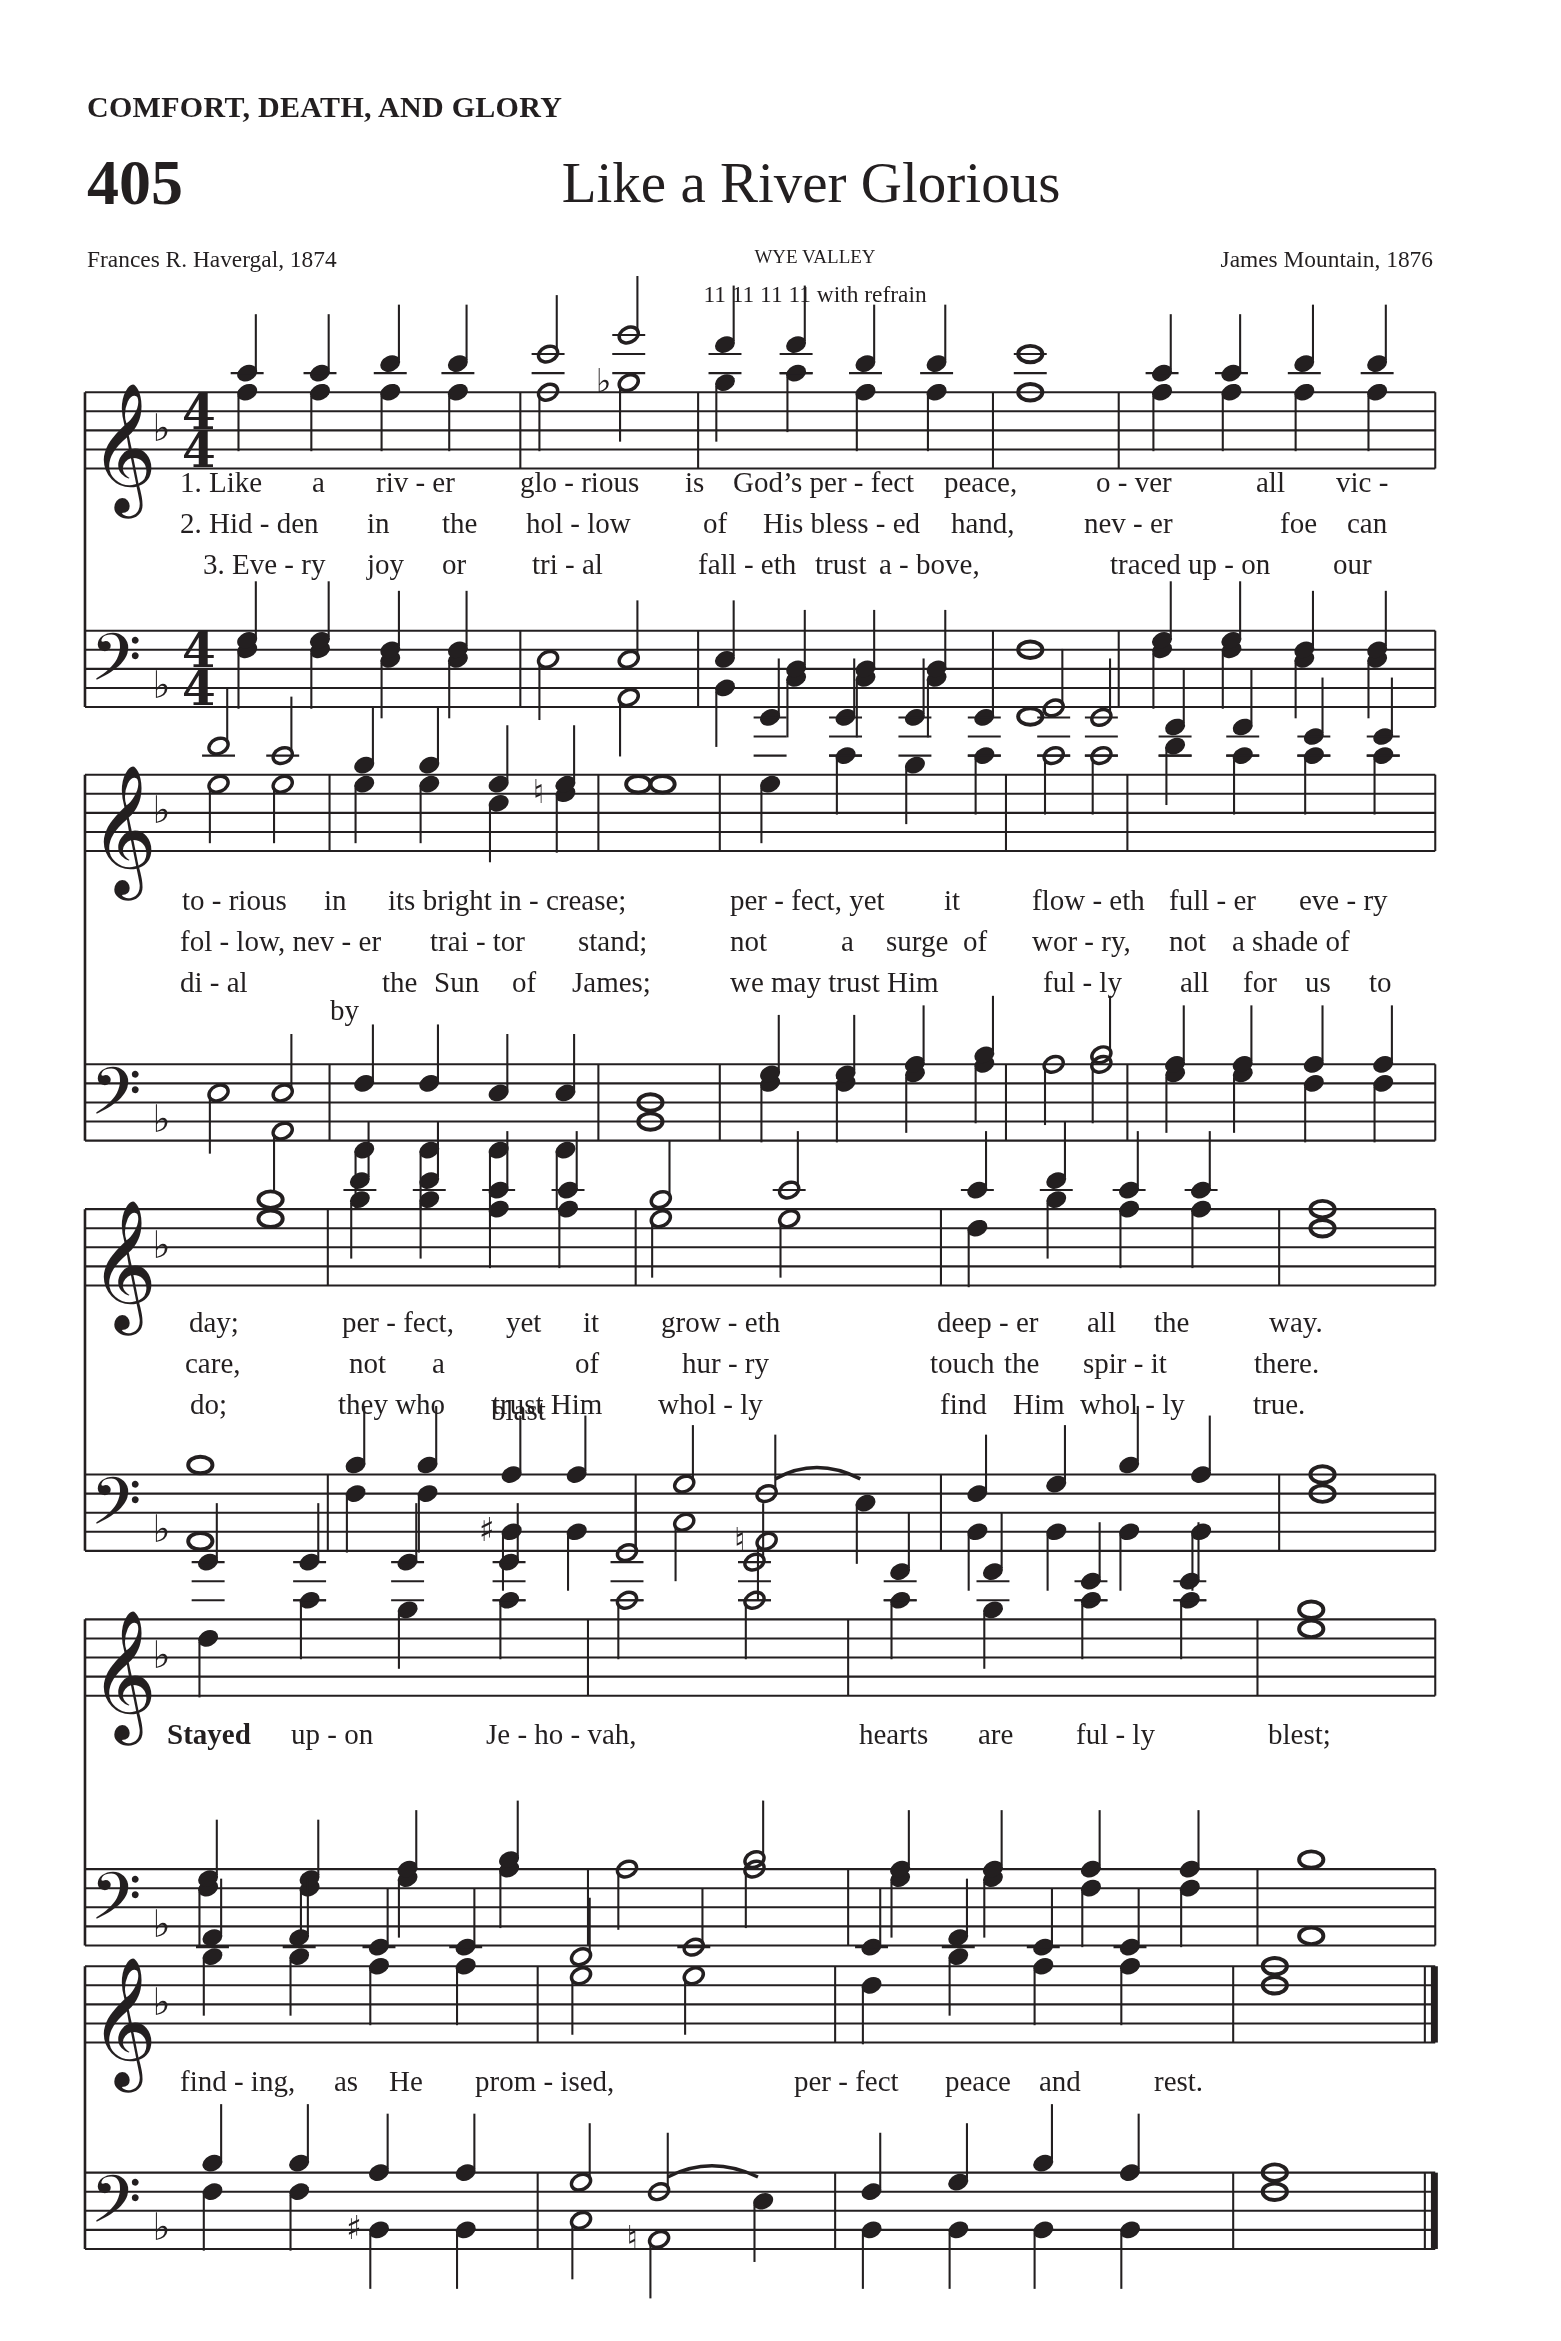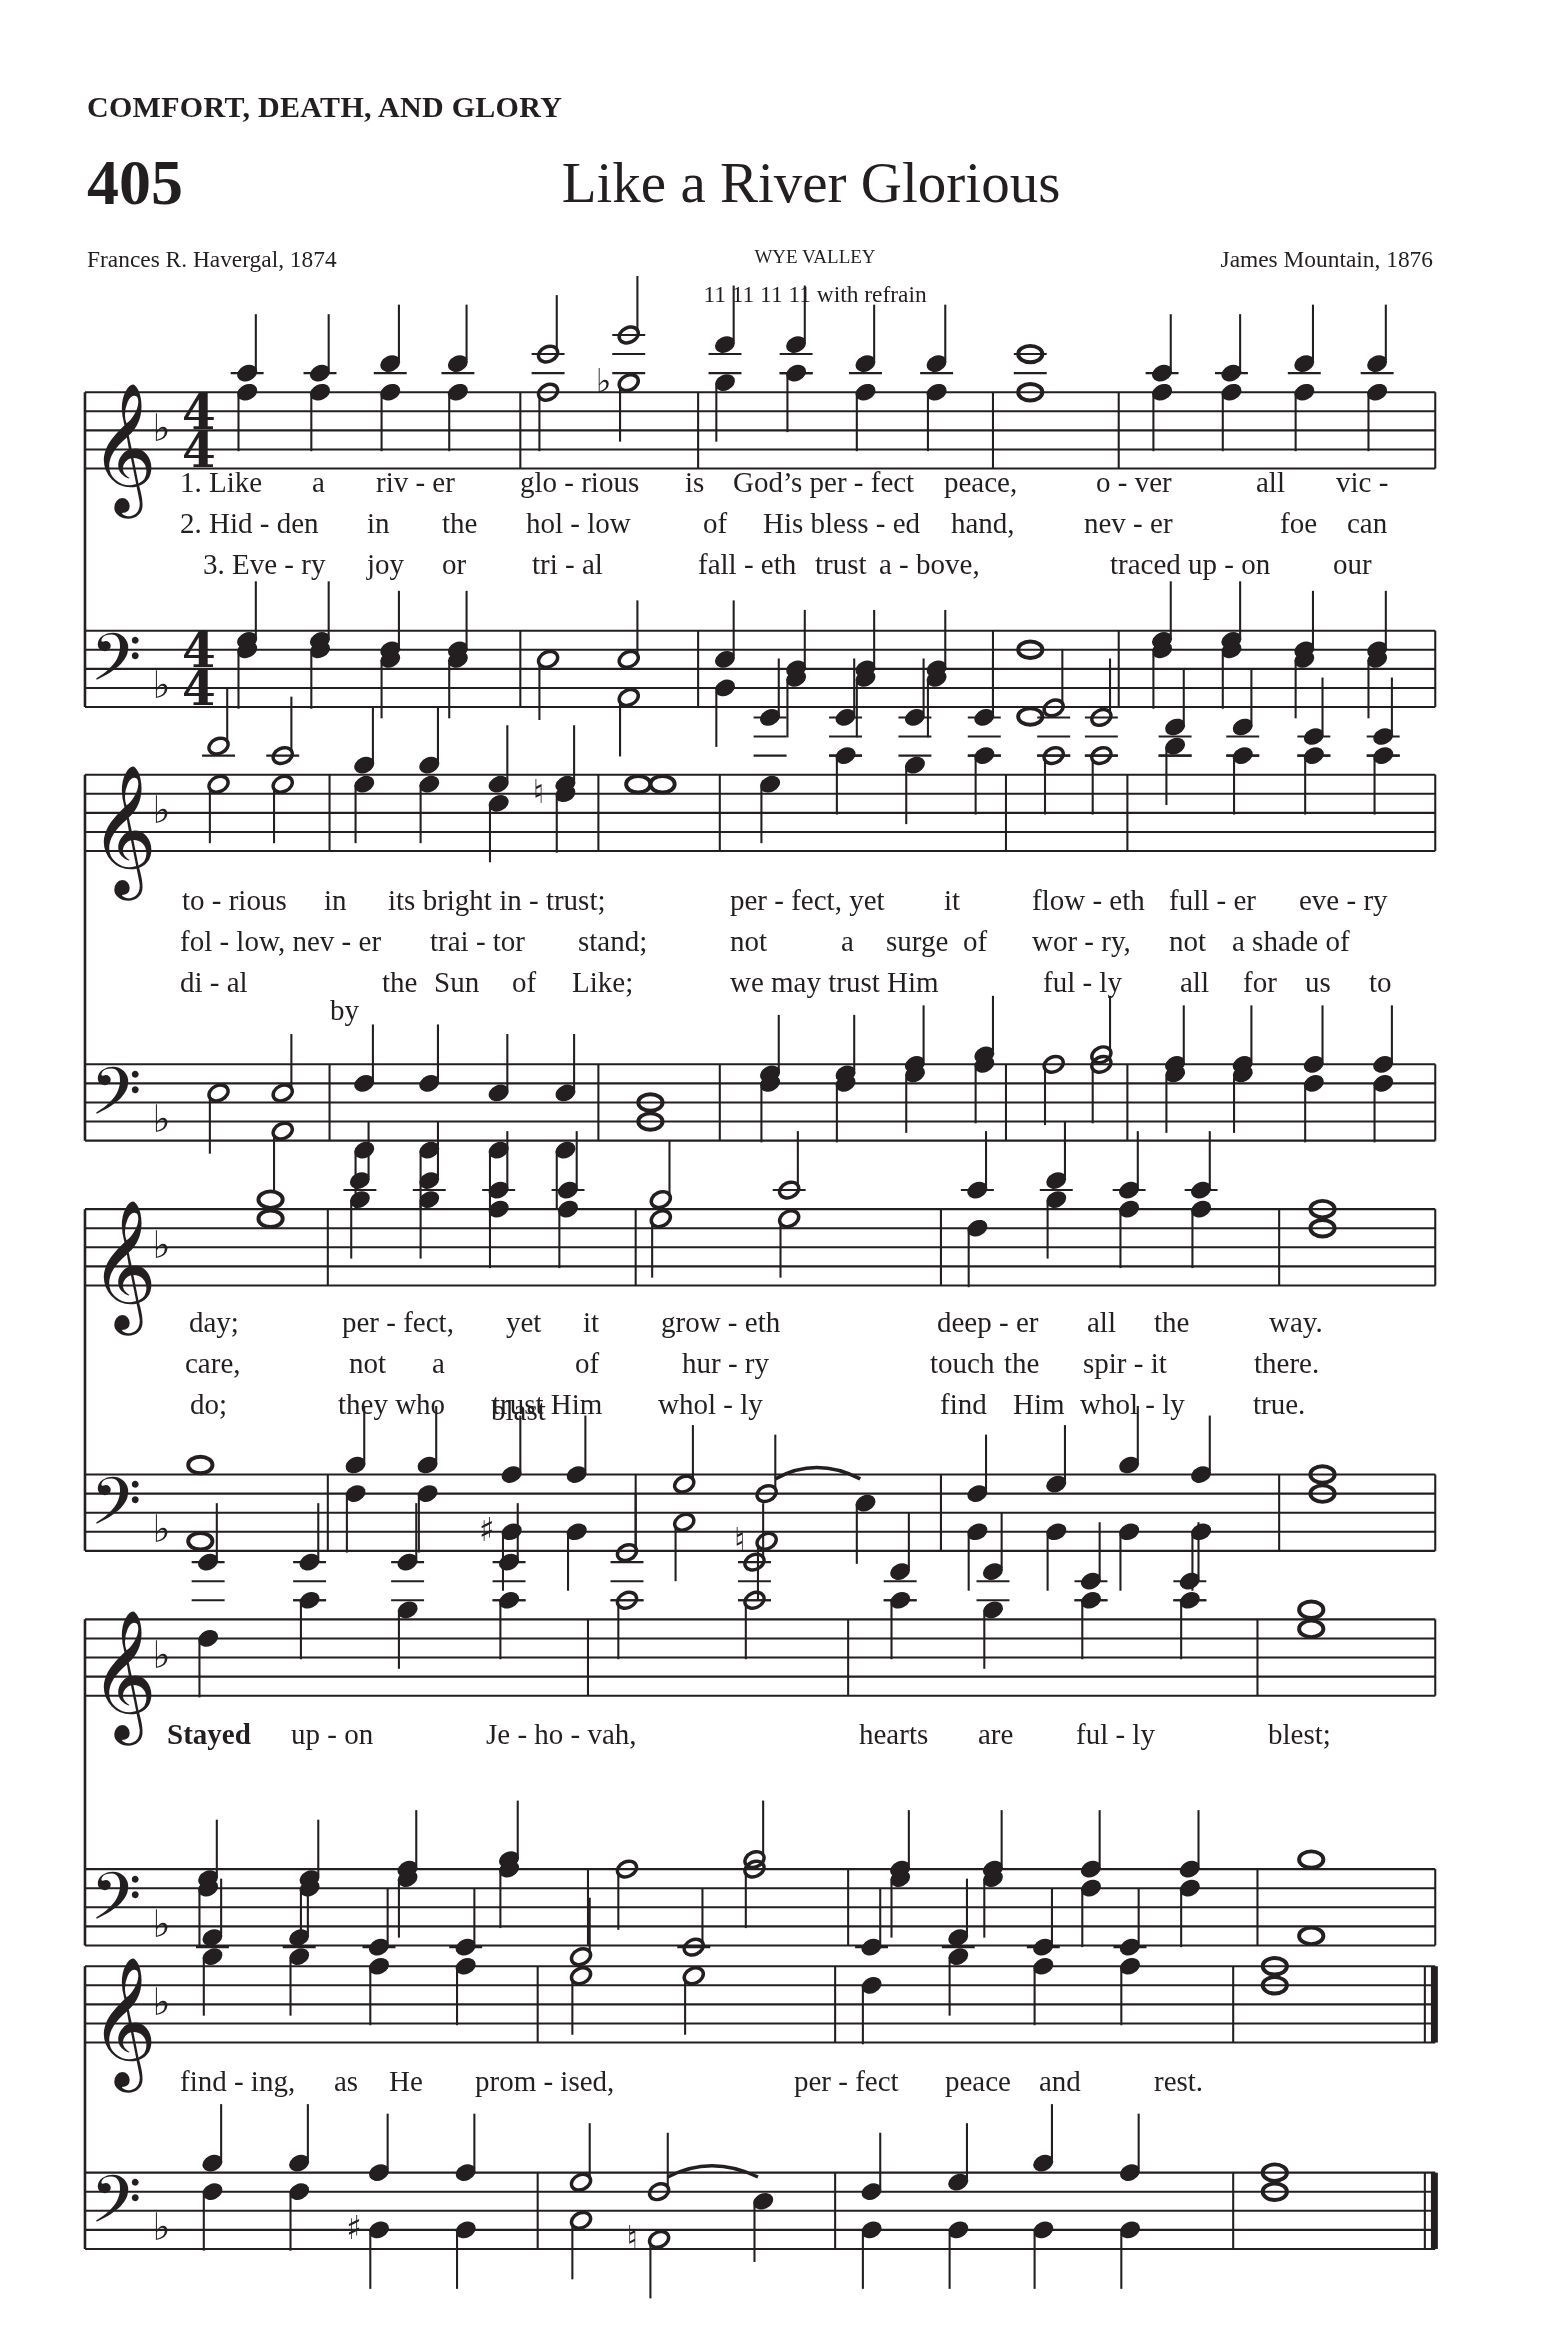--- a/index.html
+++ b/index.html
@@ -801,21 +801,21 @@
     <div class="lyric" style="left: 367px; top: 550px;">joy</div>
     <div class="lyric" style="left: 442px; top: 550px;">or</div>
     <div class="lyric" style="left: 532px; top: 550px;">tri  -  al</div>
     <div class="lyric" style="left: 698px; top: 550px;">fall - eth</div>
     <div class="lyric" style="left: 815px; top: 550px;">trust</div>
     <div class="lyric" style="left: 879px; top: 550px;">a  -  bove,</div>
     <div class="lyric" style="left: 1110px; top: 550px;">traced up - on</div>
     <div class="lyric" style="left: 1333px; top: 550px;">our</div>
     <div class="lyric" style="left: 182px; top: 886px;">to - rious</div>
     <div class="lyric" style="left: 324px; top: 886px;">in</div>
-    <div class="lyric" style="left: 388px; top: 886px;">its bright in - trust;</div>
+    <div class="lyric" style="left: 388px; top: 886px;">its bright in - crease;</div>
     <div class="lyric" style="left: 730px; top: 886px;">per - fect, yet</div>
     <div class="lyric" style="left: 944px; top: 886px;">it</div>
     <div class="lyric" style="left: 1032px; top: 886px;">flow - eth</div>
     <div class="lyric" style="left: 1169px; top: 886px;">full - er</div>
     <div class="lyric" style="left: 1299px; top: 886px;">eve - ry</div>
     <div class="lyric" style="left: 180px; top: 927px;">fol - low, nev - er</div>
     <div class="lyric" style="left: 362px; top: 927px;"></div>
     <div class="lyric" style="left: 430px; top: 927px;">trai - tor</div>
     <div class="lyric" style="left: 578px; top: 927px;">stand;</div>
     <div class="lyric" style="left: 730px; top: 927px;">not</div>
@@ -823,21 +823,21 @@
     <div class="lyric" style="left: 886px; top: 927px;">surge</div>
     <div class="lyric" style="left: 963px; top: 927px;">of</div>
     <div class="lyric" style="left: 1032px; top: 927px;">wor - ry,</div>
     <div class="lyric" style="left: 1169px; top: 927px;">not</div>
     <div class="lyric" style="left: 1232px; top: 927px;">a shade of</div>
     <div class="lyric" style="left: 180px; top: 968px;">di  -  al</div>
     <div class="lyric" style="left: 330px; top: 996px;">by</div>
     <div class="lyric" style="left: 382px; top: 968px;">the</div>
     <div class="lyric" style="left: 434px; top: 968px;">Sun</div>
     <div class="lyric" style="left: 512px; top: 968px;">of</div>
-    <div class="lyric" style="left: 572px; top: 968px;">Like;</div>
+    <div class="lyric" style="left: 572px; top: 968px;">James;</div>
     <div class="lyric" style="left: 730px; top: 968px;">we may trust Him</div>
     <div class="lyric" style="left: 1043px; top: 968px;">ful - ly</div>
     <div class="lyric" style="left: 1180px; top: 968px;">all</div>
     <div class="lyric" style="left: 1243px; top: 968px;">for</div>
     <div class="lyric" style="left: 1305px; top: 968px;">us</div>
     <div class="lyric" style="left: 1369px; top: 968px;">to</div>
     <div class="lyric" style="left: 189px; top: 1308px;">day;</div>
     <div class="lyric" style="left: 342px; top: 1308px;">per - fect,</div>
     <div class="lyric" style="left: 506px; top: 1308px;">yet</div>
     <div class="lyric" style="left: 583px; top: 1308px;">it</div>

